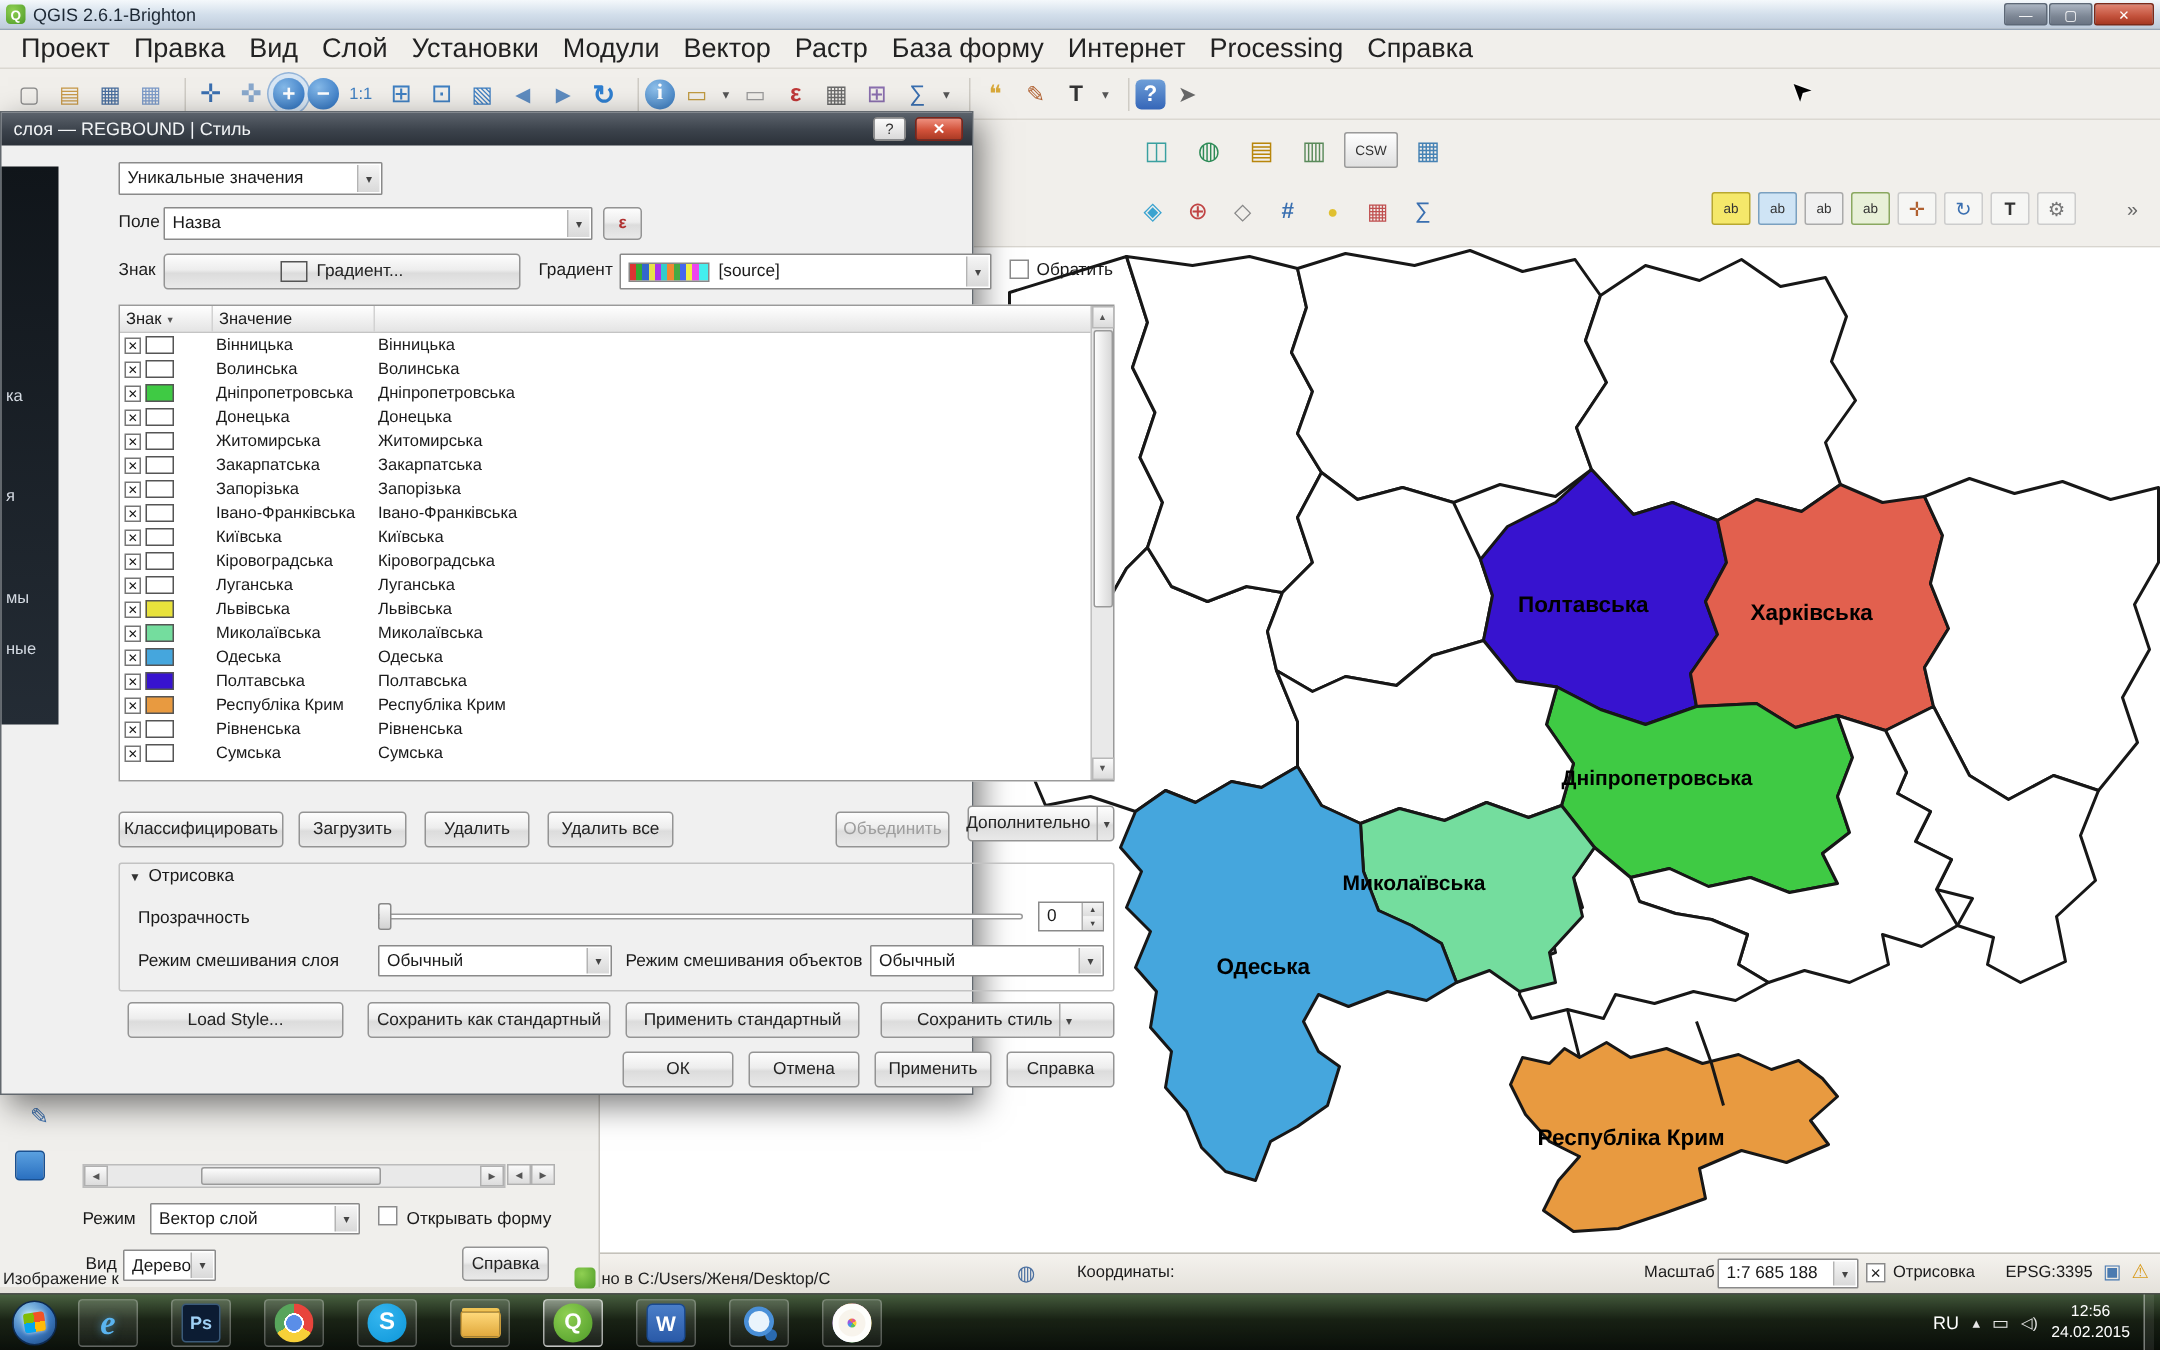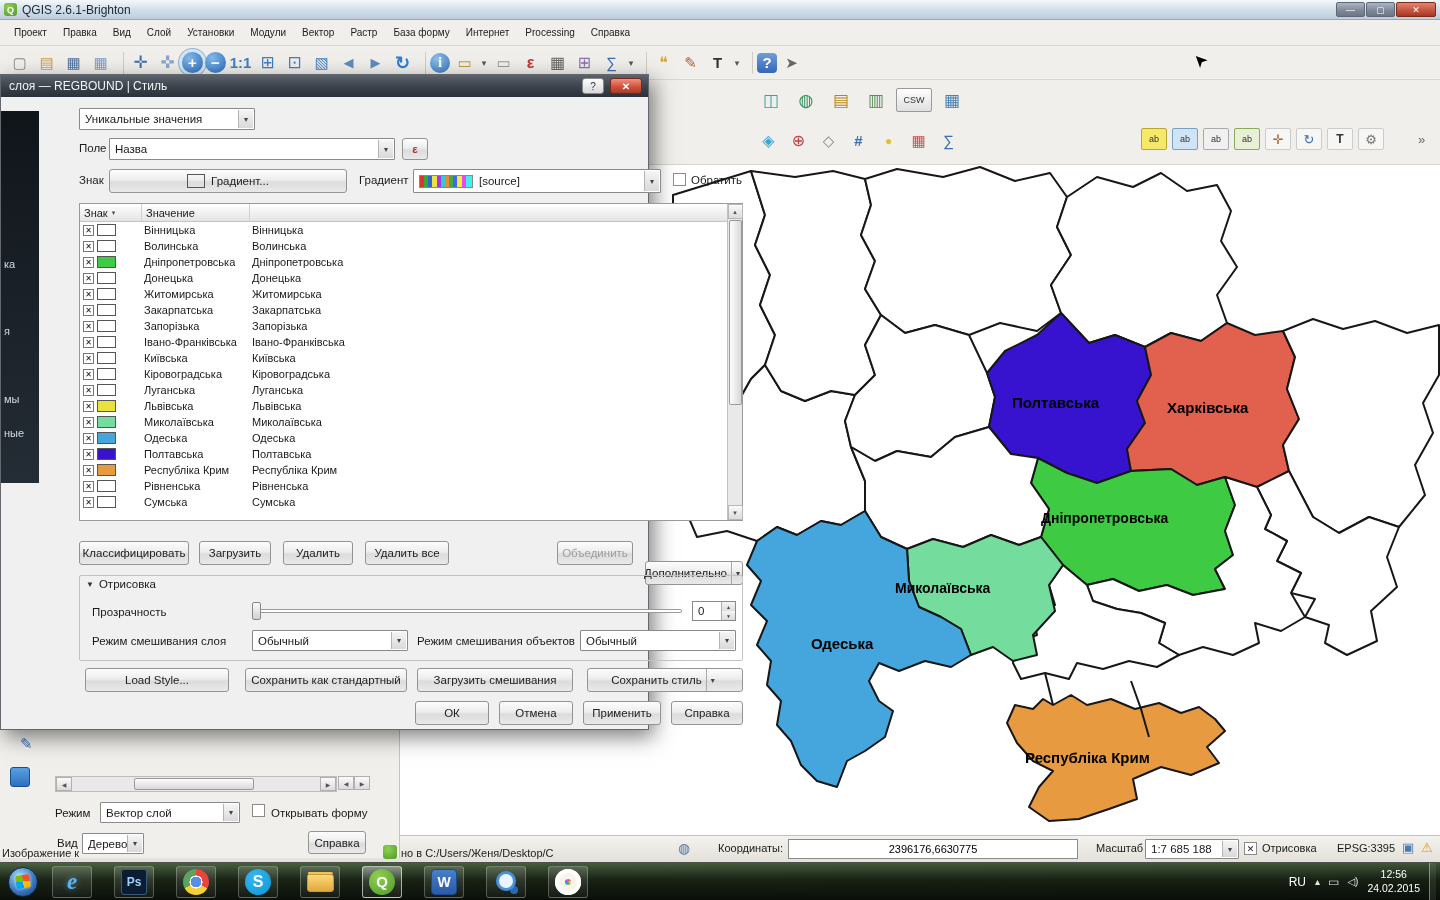--- a/index.html
+++ b/index.html
@@ -8,21 +8,21 @@
 .app{position:absolute;left:0;top:0;width:1440px;height:862px;background:#ebe8e2;overflow:hidden}
 
 .titlebar{height:20px;background:linear-gradient(#f4f8fb,#d3dfeb 50%,#bfccdc);border-bottom:1px solid #96a6b8;display:flex;align-items:center;padding:0 4px;position:relative}
 .app-ico{width:13px;height:13px;border-radius:3px;background:radial-gradient(circle at 35% 30%,#8fd052,#4e9a28);color:#fff;font-size:9px;font-weight:bold;display:flex;align-items:center;justify-content:center;margin-right:5px}
 .title-text{font-size:12px;color:#1c2733}
 .win-controls{position:absolute;right:4px;top:2px;display:flex;gap:1px}
 .win-btn{width:29px;height:15px;border:1px solid #5d6877;background:linear-gradient(#aab4c2,#7d8795 60%,#6b7584);color:#fff;font-size:9px;display:flex;align-items:center;justify-content:center;border-radius:2px}
 .win-btn.close{background:linear-gradient(#e08573,#c3523c 60%,#a63823);border-color:#7c2a1a;width:40px}
 
 .menubar{height:26px;background:#f1efeb;border-bottom:1px solid #dbd8d1;display:flex;align-items:center;padding-left:6px}
-.menu-item{padding:4px 8px;font-size:10px;color:#222}
+.menu-item{padding:4px 8px;font-size:18px;color:#222}
 
 .toolbar1{height:34px;background:#f1efeb;border-bottom:1px solid #dbd8d1;display:flex;align-items:center;padding-left:6px}
 .tbi{width:25px;height:25px;display:flex;align-items:center;justify-content:center;font-size:15px;margin:0 1px;border-radius:3px;color:#555}
 .toolbar-band{position:relative;height:85px;background:#f1efeb;border-bottom:1px solid #d8d5cf}
 .tb-group{position:absolute;display:flex;align-items:center;gap:3px}
 .chevron-more{position:absolute;font-size:13px;color:#666}
 
 .left-panel{position:absolute;left:0;top:165px;width:75px;height:670px;background:#ecebe7;border-right:1px solid #cfccc5}
 .map{position:absolute;left:75px;top:165px;width:1365px;height:670px;background:#fff}
 .map-label{font-family:"Liberation Sans",sans-serif;font-weight:bold;fill:#000}
@@ -127,21 +127,21 @@
   <div class="toolbar1">
       <span class="tbi" style=";color:#8a8a8a">▢</span>
       <span class="tbi" style=";color:#c89a4a">▤</span>
       <span class="tbi" style=";color:#496e9e">▦</span>
       <span class="tbi" style=";color:#7d9bc8">▦</span>
       <span class="tbi" style=";width:7px;height:22px;border-right:1px solid #cfccc5;margin:0 3px;border-radius:0"></span>
       <span class="tbi" style=";color:#3a6fb0;font-size:17px">✛</span>
       <span class="tbi" style=";color:#89a8cc;font-size:17px">✜</span>
       <span class="tbi" style=";color:#fff;background:radial-gradient(circle at 35% 30%,#85b9e8,#3d7ec7 75%);border-radius:50%;width:21px;height:21px;font-weight:bold;box-shadow:0 0 0 3px #d8e6f4,0 0 0 4px #93b4d9">+</span>
       <span class="tbi" style=";color:#fff;background:radial-gradient(circle at 35% 30%,#85b9e8,#3d7ec7 75%);border-radius:50%;width:21px;height:21px;font-weight:bold">−</span>
-      <span class="tbi" style=";color:#3f7fc1;font-size:15px;font-weight:bold">1:1</span>
+      <span class="tbi" style=";color:#3f7fc1;font-size:11px;font-weight:normal">1:1</span>
       <span class="tbi" style=";color:#3f7fc1;font-size:17px">⊞</span>
       <span class="tbi" style=";color:#3f7fc1;font-size:17px">⊡</span>
       <span class="tbi" style=";color:#3f7fc1">▧</span>
       <span class="tbi" style=";color:#5e8cc0;font-size:13px">◀</span>
       <span class="tbi" style=";color:#5e8cc0;font-size:13px">▶</span>
       <span class="tbi" style=";color:#2f7fd0;font-size:18px;font-weight:bold">↻</span>
       <span class="tbi" style=";width:7px;height:22px;border-right:1px solid #cfccc5;margin:0 3px;border-radius:0"></span>
       <span class="tbi" style=";color:#fff;background:radial-gradient(circle at 35% 30%,#8fc0ea,#4886c6 75%);border-radius:50%;width:20px;height:20px;font-weight:bold;font-family:'Liberation Serif',serif">i</span>
       <span class="tbi" style=";color:#c09a40">▭</span>
       <span class="tbi" style=";color:#555;width:10px;font-size:9px">▾</span>
@@ -247,21 +247,20 @@
       <span class="arr">▾</span>
     </div>
     <div class="btn" style="left:308px;top:104px;width:58px;height:23px;position:absolute">
         <span>Справка</span>
       </div>
   </div>
 
   <div class="statusbar">
     <span class="sb-item" style="left:678px;top:4px;font-size:14px;color:#4a6fa0">◍</span>
     <span class="sb-item" style="left:718px">Координаты:</span>
-    <input class="coord-input" value="2396176,6630775" style="">
     <span class="sb-item" style="left:1096px">Масштаб</span>
     <div class="combo scale-combo">
       <span>1:7 685 188</span>
       <span class="arr">▾</span>
     </div>
     <span class="cb" style="position:absolute;left:1244px;top:6px">✕</span>
     <span class="sb-item" style="left:1262px">Отрисовка</span>
     <span class="sb-item" style="left:1337px">EPSG:3395</span>
     <span class="sb-item" style="left:1402px;top:4px;font-size:13px;color:#4a7ab0">▣</span>
     <span class="sb-item" style="left:1421px;top:4px;font-size:13px;color:#d89a1a">⚠</span>
@@ -480,21 +479,21 @@
         </div>
       <div class="btn" style="left:282px;top:444px;width:70px;height:24px">
           <span>Удалить</span>
         </div>
       <div class="btn" style="left:364px;top:444px;width:84px;height:24px">
           <span>Удалить все</span>
         </div>
       <div class="btn disabled" style="left:556px;top:444px;width:76px;height:24px">
           <span>Объединить</span>
         </div>
-      <div class="btn" style="left:644px;top:464px;width:98px;height:24px;gap:4px">
+      <div class="btn" style="left:644px;top:440px;width:98px;height:24px;gap:4px">
           <span>Дополнительно</span>
           <span class="split">▾</span>
         </div>
 
       <div class="grpbox">
         <div class="grp-title">
           <span class="grp-arr">▼</span>
           <span>Отрисовка</span>
         </div>
         <span class="lbl" style="left:12px;top:30px">Прозрачность</span>
@@ -521,21 +520,21 @@
         </div>
       </div>
 
       <div class="btn" style="left:84px;top:571px;width:144px;height:24px">
           <span>Load Style...</span>
         </div>
       <div class="btn" style="left:244px;top:571px;width:162px;height:24px">
           <span>Сохранить как стандартный</span>
         </div>
       <div class="btn" style="left:416px;top:571px;width:156px;height:24px">
-          <span>Загрузить смешивания</span>
+          <span>Применить стандартный</span>
         </div>
       <div class="btn" style="left:586px;top:571px;width:156px;height:24px;gap:4px">
           <span>Сохранить стиль</span>
           <span class="split">▾</span>
         </div>
 
       <div class="btn" style="left:414px;top:604px;width:74px;height:24px">
           <span>ОК</span>
         </div>
       <div class="btn" style="left:498px;top:604px;width:74px;height:24px">

